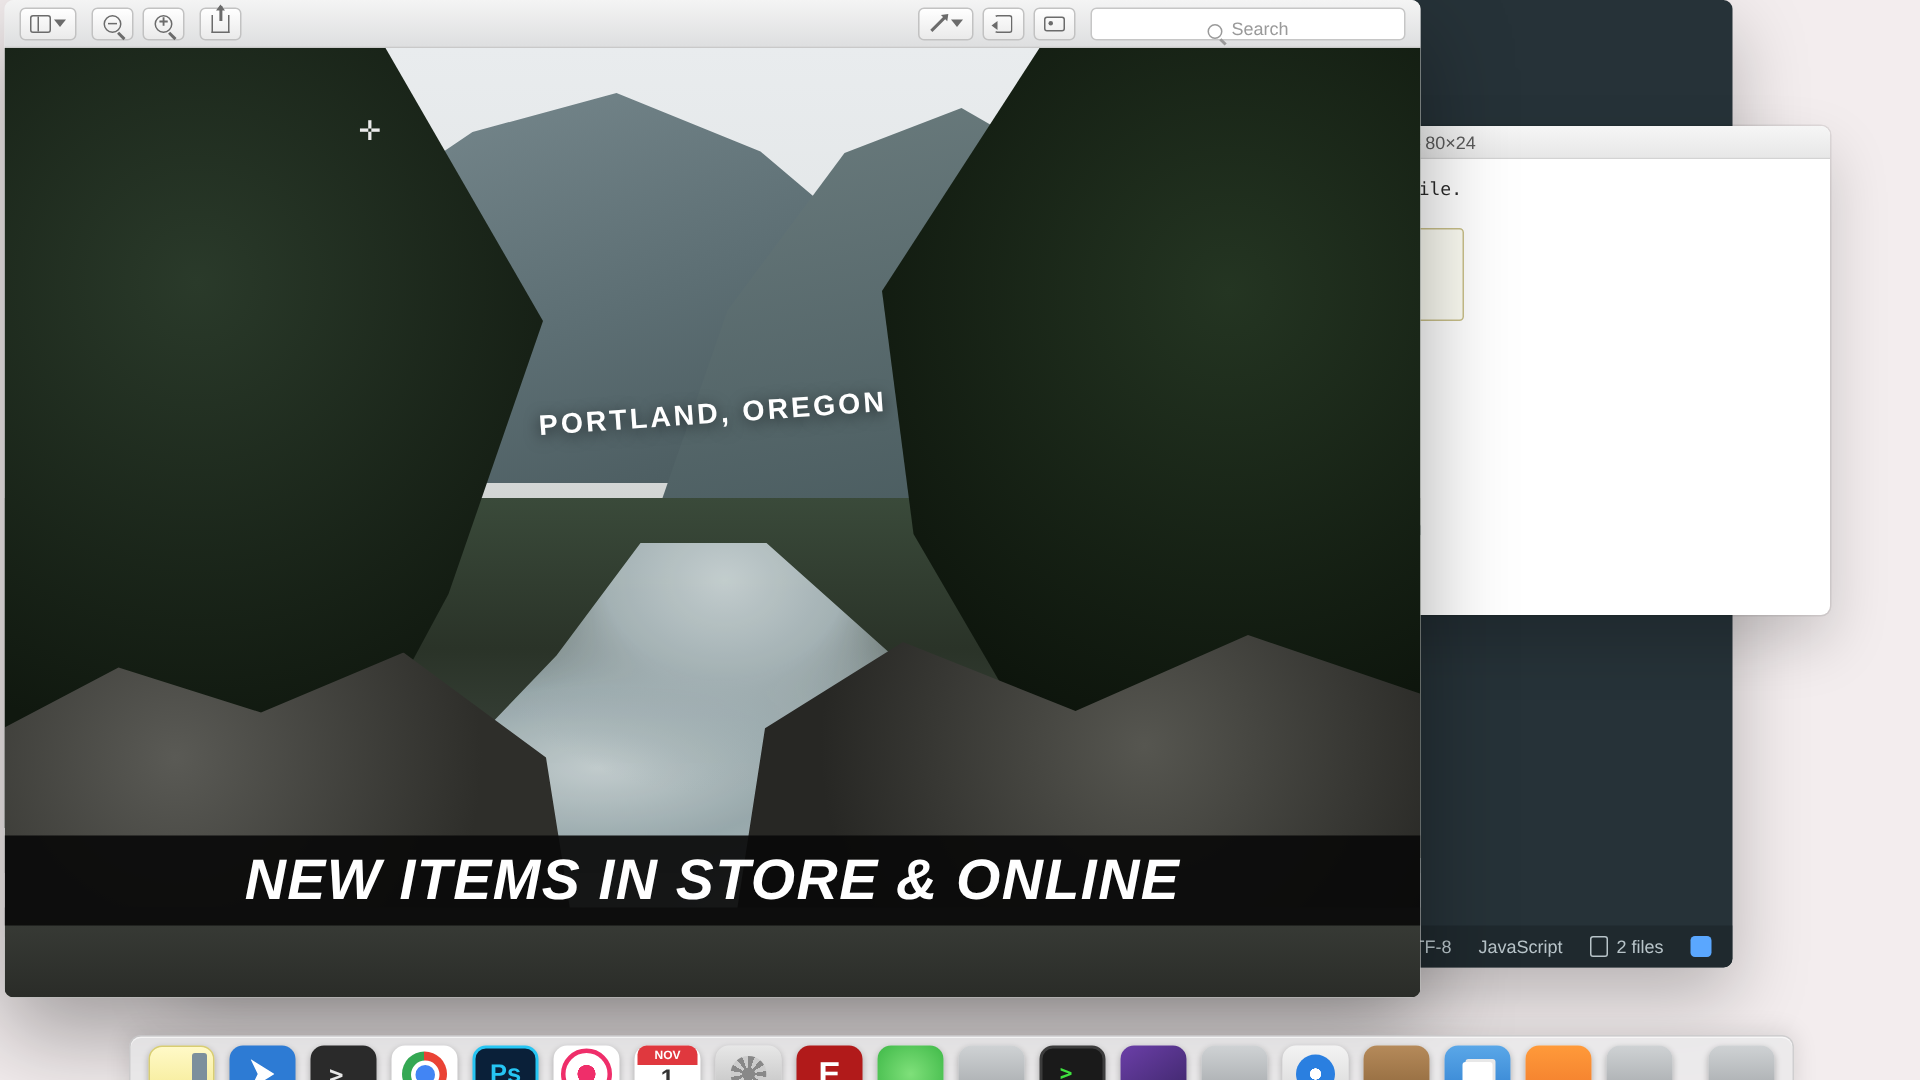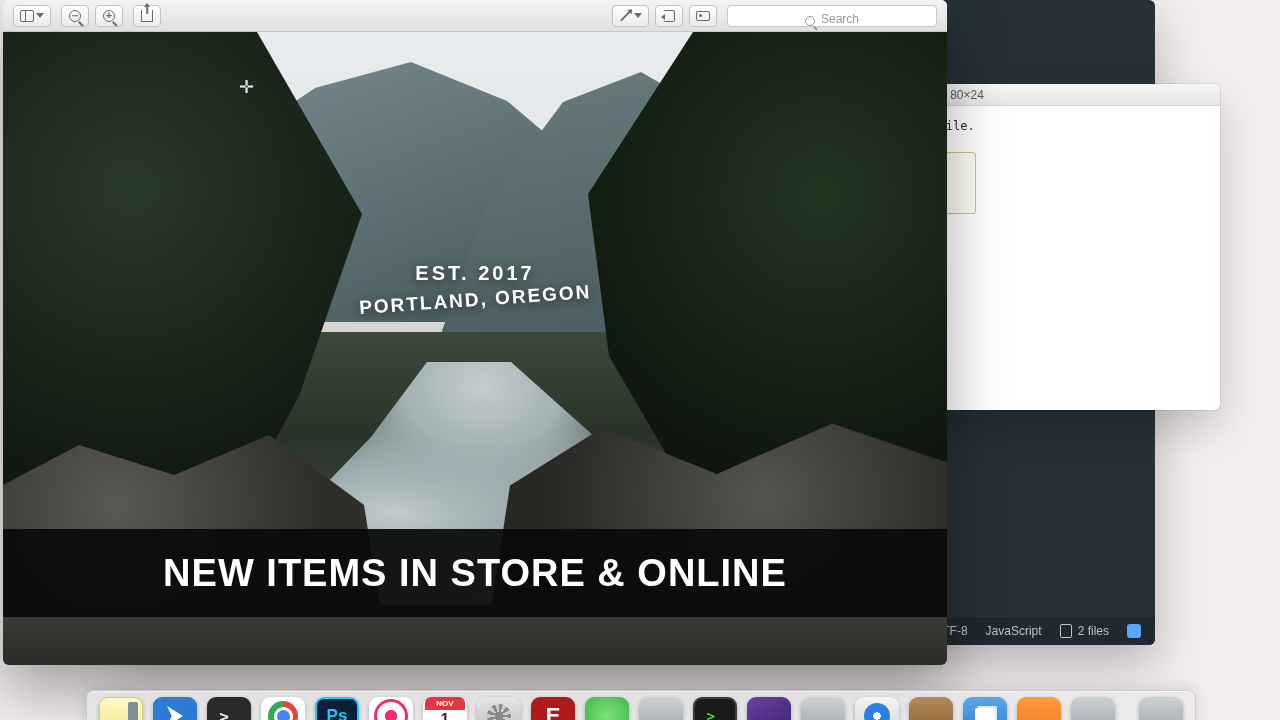--- a/index.html
+++ b/index.html
@@ -154,24 +154,24 @@
   }
   .est { font-size:20px; font-weight:700; letter-spacing:3px; }
   .brand { font-family: "Brush Script MT","Segoe Script",cursive; font-size:96px; line-height:.9;
     font-weight:700; transform:translateY(6px);
     font-style: italic;
   }
   .city { font-size:19px; font-weight:700; letter-spacing:2px;
     display:inline-block; transform: rotate(-4deg); margin-top: 4px;
   }
 
-  .banner { position:absolute; left:0; right:0; bottom:48px; height:88px;
+  .banner { position:absolute; left:0; right:0; bottom:48px; height:60px;
     background: rgba(10,10,10,.93);
     display:flex; align-items:center; justify-content:center;
-    color:#fff; font-weight:800; letter-spacing:1px; font-size:38px;
+    color:#fff; font-weight:800; letter-spacing:1px; font-size:38px;font-style:italic;
   }
 
   .crosshair { position:absolute; left:236px; top:44px; color:#eaeaea; font-size:18px; font-weight:300;}
 
   
   .dock {
     position:absolute; left:86px; bottom:-16px; width:1110px; height:46px;
     background: rgba(233,233,235,.78);
     border:1px solid rgba(0,0,0,.12);
     border-bottom:none;
@@ -295,21 +295,20 @@
       <div class="mountain-far2"></div>
       <div class="valley"></div>
       <div class="hill-left"></div>
       <div class="hill-right"></div>
       <div class="river"></div>
       <div class="rocks-l"></div>
       <div class="rocks-r"></div>
       <div class="fg-bottom"></div>
 
       <div class="logo-wrap">
-        <div class="est">EST. 2017</div>
         <div class="city">PORTLAND, OREGON</div>
       </div>
 
       <div class="banner">NEW ITEMS IN STORE &amp; ONLINE</div>
 
       <div class="crosshair">✛</div>
     </div>
   </div>
 
   <div class="dock">

